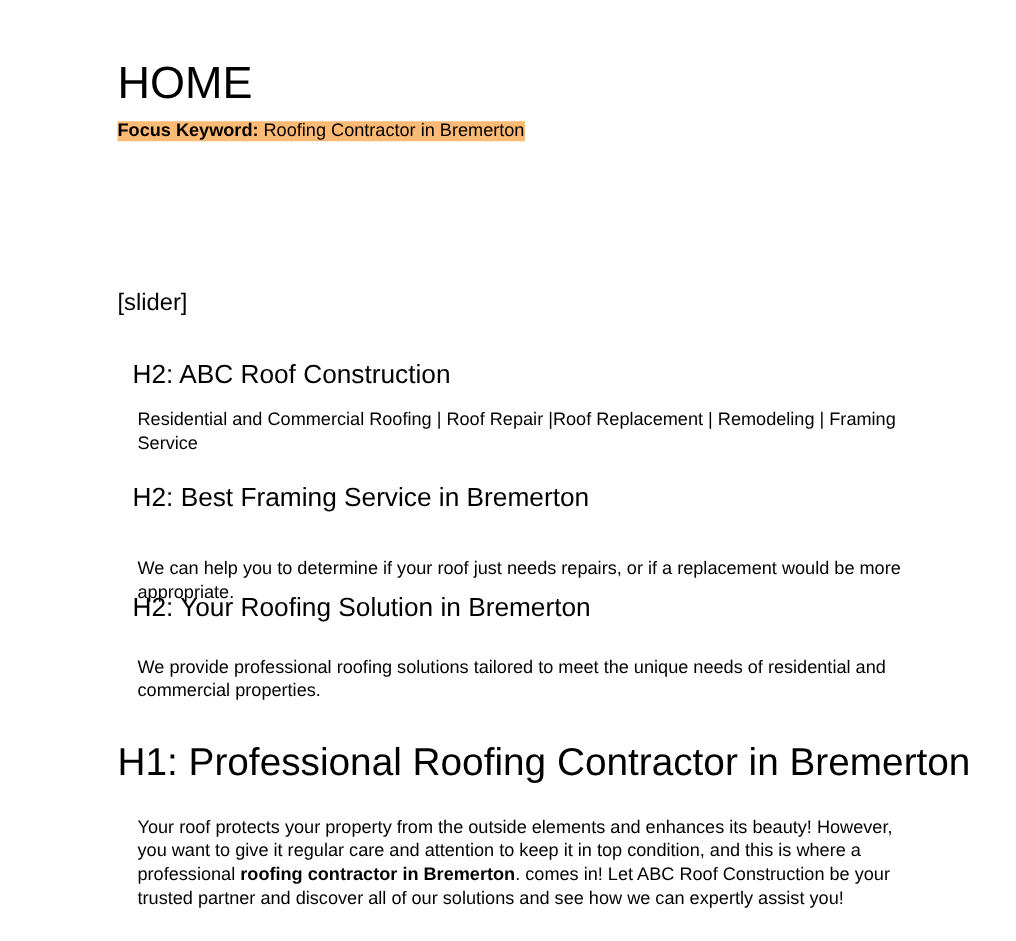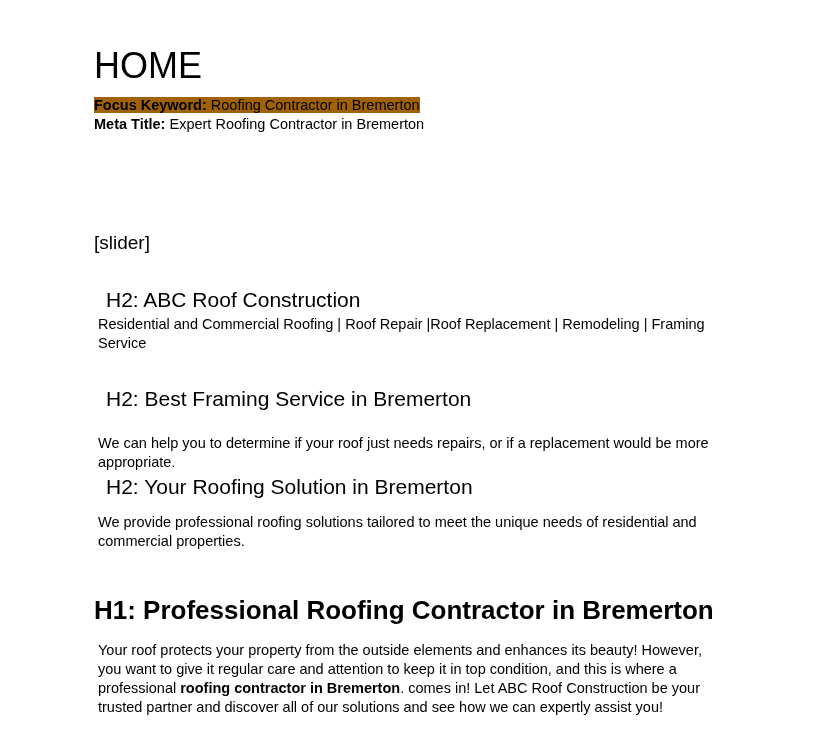--- a/index.html
+++ b/index.html
@@ -4,39 +4,36 @@
 <style>
   html, body { margin: 0; padding: 0; background: #ffffff; }
   body {
     width: 813px; height: 753px; overflow: hidden; position: relative;
     font-family: "Liberation Sans", sans-serif; color: #000;
   }
   .page { position: absolute; left: 94px; top: 0; width: 640px; }
   .title { position: absolute; top: 46px; left: 0; font-size: 36px; line-height: 40px; font-weight: normal; margin: 0; text-align: center; }
   .meta { position: absolute; top: 96px; left: 0; font-size: 14.5px; line-height: 19px; width: 620px; }
   .meta .line { display: block; }
-  .hl { background: #a16207; }
+  .hl { background: #fdba74; }
   .b { font-weight: bold; }
   .slider { position: absolute; top: 233px; left: 0; font-size: 19px; line-height: 19px; }
   .h2 { position: absolute; left: 0; font-size: 21px; line-height: 26px; margin: 12px; font-weight: normal; }
-  .p { position: absolute; left: 0; font-size: 14.5px; line-height: 19px; margin: 4px; width: 625px; }
-  .h1 { position: absolute; left: 0; font-size: 26px; line-height: 32px; margin: 0; font-weight: bold; white-space: nowrap; }
+  .p { position: absolute; left: 0; font-size: 14.5px; line-height: 19px; margin: 16px; width: 625px; }
+  .h1 { position: absolute; left: 0; font-size: 31px; line-height: 32px; margin: 0; font-weight: normal; white-space: nowrap; }
 </style>
 </head>
 <body>
 
 <div class="page">
   <h1 class="title">HOME</h1>
 
   <div class="meta">
     <span class="line">
       <span class="hl"><span class="b">Focus Keyword:</span><span> Roofing Contractor in Bremerton</span></span>
-    </span>
-    <span class="line">
-      <span class="b">Meta Title:</span><span> Expert Roofing Contractor in Bremerton</span>
     </span>
   </div>
 
   <div class="slider">[slider]</div>
 
   <h2 class="h2" style="top:275px">H2: ABC Roof Construction</h2>
   <p class="p" style="top:311px">Residential and Commercial Roofing | Roof Repair |Roof Replacement | Remodeling | Framing Service</p>
 
   <h2 class="h2" style="top:374px">H2: Best Framing Service in Bremerton</h2>
   <p class="p" style="top:430px">We can help you to determine if your roof just needs repairs, or if a replacement would be more appropriate.</p>

